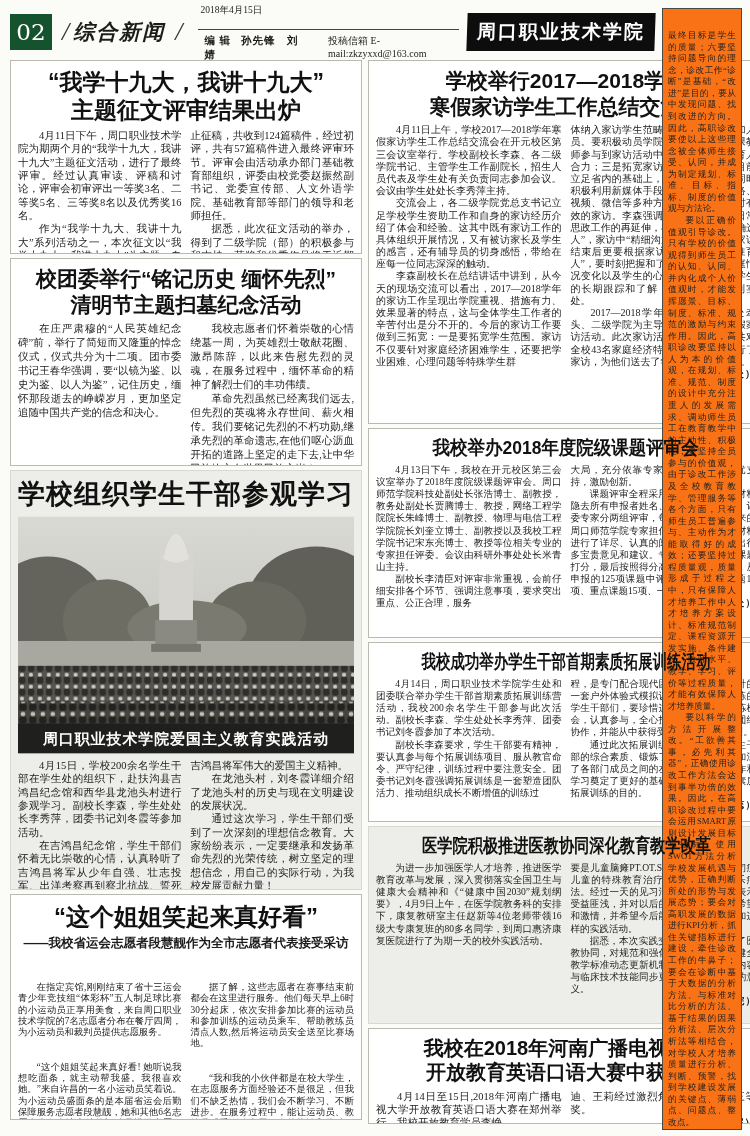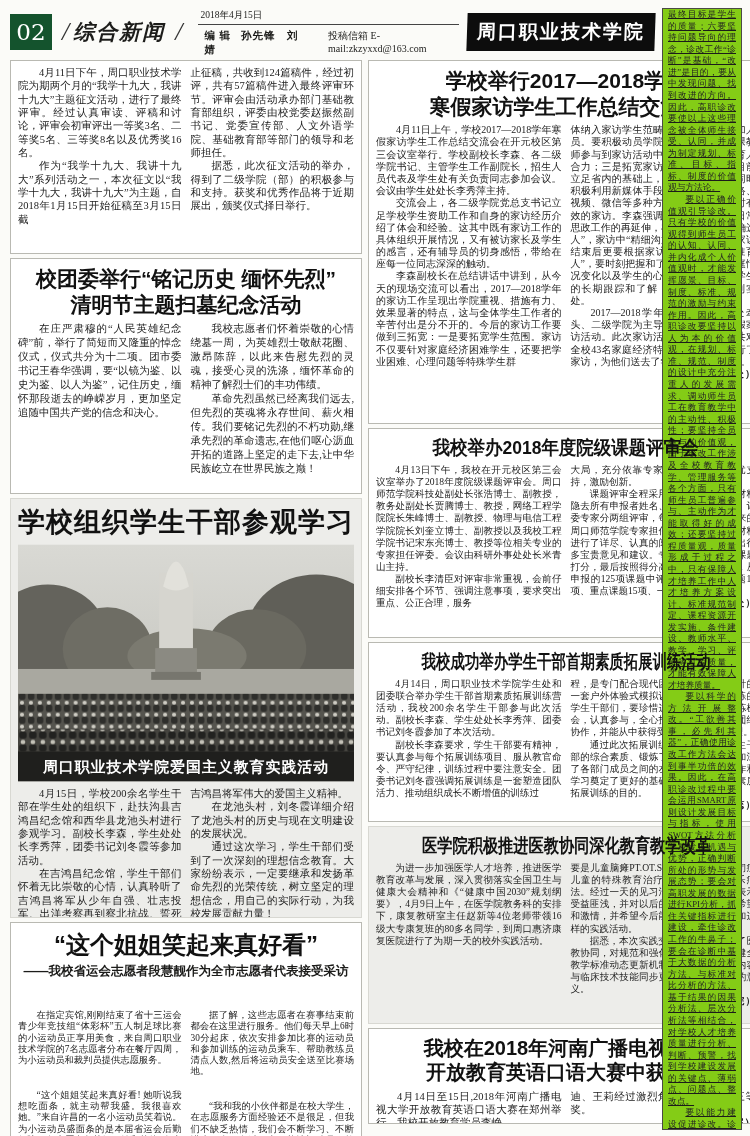--- a/index.html
+++ b/index.html
@@ -12,21 +12,21 @@
   }
   .main { width:645px; flex:0 0 645px; display:flex; flex-direction:column; }
   
   .hdr { height:48px; display:flex; align-items:center; margin-bottom:4px; position:relative; }
   .pageno { width:42px; height:36px; background:#14532d; color:#fff; font-size:23px;
     display:flex; align-items:center; justify-content:center; font-family:"DejaVu Serif",serif; }
   .slash { font-size:26px; color:#333; margin:0 4px 0 10px; font-style:italic; }
   .section-name { font-size:21px; font-weight:bold; font-style:italic;
     font-family:"DejaVu Serif","Liberation Serif",serif; letter-spacing:2px; }
   .hdr-meta { flex:1; margin-left:12px; padding-top:2px; }
-  .hdr-date { font-size:9.5px; padding:0 0 2px 2px; border-bottom:1px solid #444; width:97%; }
+  .hdr-date { font-size:9.5px; padding:0 0 12px 2px; border-bottom:1px solid #444; width:97%; }
   .hdr-row2 { display:flex; gap:26px; padding:4px 0 0 6px; font-size:10px; }
   .hdr-editors b { font-size:10.5px; letter-spacing:1px; }
   .masthead { background:#0d0d0d; color:#fff; height:38px; padding:0 10px;
     display:flex; align-items:center; font-size:19px; font-weight:bold;
     letter-spacing:2px; font-family:"Liberation Sans",sans-serif;
     transform:skewX(-2deg); }
   
   .cols-wrap { display:flex; gap:6px; flex:1; }
   .lcol { width:352px; flex:0 0 352px; display:flex; flex-direction:column; }
   .rcol { flex:1; display:flex; flex-direction:column; }
@@ -46,22 +46,22 @@
   .byline { float:right; font-weight:bold; font-size:90%; letter-spacing:1px; padding-left:6px; }
   
   .t-md p { font-size:10.5px; line-height:1.27; }
   .t-md2 p { font-size:10.5px; line-height:1.33; }
   .t-sm p { font-size:9.6px; line-height:1.26; }
   .t-xs p { font-size:9.3px; line-height:1.2;margin-top:24px; }
   .t-visit p { font-size:10px; line-height:1.22; }
   
   .photo { width:100%; height:238px; display:block; margin:2px 0 5px; }
   
-  .sidebar { flex:1; border:1.5px solid #4a4a46; background:#84cc16;
-    padding:0 5px; overflow:hidden;text-decoration:underline; }
+  .sidebar { flex:1; border:1.5px solid #4a4a46; background:#f97316;
+    padding:21px 5px; overflow:hidden; }
   .sidebar p { font-size:8.7px; line-height:1.33; text-align:justify; text-indent:2em; color:#222; }
   .sidebar p.cont { text-indent:0; }
 </style>
 </head>
 <body>
 
 <div class="page">
   <div class="main">
 
     <div class="hdr">
@@ -77,44 +77,48 @@
         </div>
       </div>
       <div class="masthead">周口职业技术学院</div>
     </div>
 
     <div class="cols-wrap">
 
       <div class="lcol">
 
         <div class="art t-md" style="height:194px">
+          <div class="hl" style="font-size:23px">
+            <div>“我学十九大，我讲十九大”</div>
+            <div>主题征文评审结果出炉</div>
+          </div>
           <div class="body2">
             <div class="c">
               <p>4月11日下午，周口职业技术学院为期两个月的“我学十九大，我讲十九大”主题征文活动，进行了最终评审。经过认真审读、评稿和讨论，评审会初审评出一等奖3名、二等奖5名、三等奖8名以及优秀奖16名。</p>
               <p>作为“我学十九大、我讲十九大”系列活动之一，本次征文以“我学十九大，我讲十九大”为主题，自2018年1月15日开始征稿至3月15日截</p>
             </div>
             <div class="c">
               <p class="cont">止征稿，共收到124篇稿件，经过初评，共有57篇稿件进入最终评审环节。评审会由活动承办部门基础教育部组织，评委由校党委赵振然副书记、党委宣传部、人文外语学院、基础教育部等部门的领导和老师担任。</p>
               <p>据悉，此次征文活动的举办，得到了二级学院（部）的积极参与和支持。获奖和优秀作品将于近期展出，颁奖仪式择日举行。</p>
 
             </div>
           </div>
         </div>
 
-        <div class="art t-md2" style="height:236px">
+        <div class="art t-md2" style="height:208px">
           <div class="hl" style="font-size:21px">
             <div>校团委举行“铭记历史  缅怀先烈”</div>
             <div>清明节主题扫墓纪念活动</div>
           </div>
           <div class="body2">
             <div class="c">
               <p>在庄严肃穆的“人民英雄纪念碑”前，举行了简短而又隆重的悼念仪式，仪式共分为十二项。团市委书记王春华强调，要“以镜为鉴、以史为鉴、以人为鉴”，记住历史，缅怀那段逝去的峥嵘岁月，更加坚定追随中国共产党的信念和决心。</p>
             </div>
             <div class="c">
-              <p>我校志愿者们怀着崇敬的心情绕墓一周，为英雄烈士敬献花圈、激昂陈辞，以此来告慰先烈的灵魂，接受心灵的洗涤，缅怀革命的精神了解烈士们的丰功伟绩。</p>
+              <p>我校志愿者们怀着崇敬的心情绕墓一周，为英雄烈士敬献花圈、激昂陈辞，以此来告慰先烈的灵魂，在服务过程中，缅怀革命的精神了解烈士们的丰功伟绩。</p>
               <p>革命先烈虽然已经离我们远去,但先烈的英魂将永存世间、薪火相传。我们要铭记先烈的不朽功勋,继承先烈的革命遗志,在他们呕心沥血开拓的道路上坚定的走下去,让中华民族屹立在世界民族之巅！</p>
 
             </div>
           </div>
         </div>
 
         <div class="art shade noborder t-md" style="height:420px">
           <div class="hl" style="font-size:27px;letter-spacing:1px">学校组织学生干部参观学习</div>
           <svg class="photo" viewBox="0 0 338 238" role="img">
             <defs>

